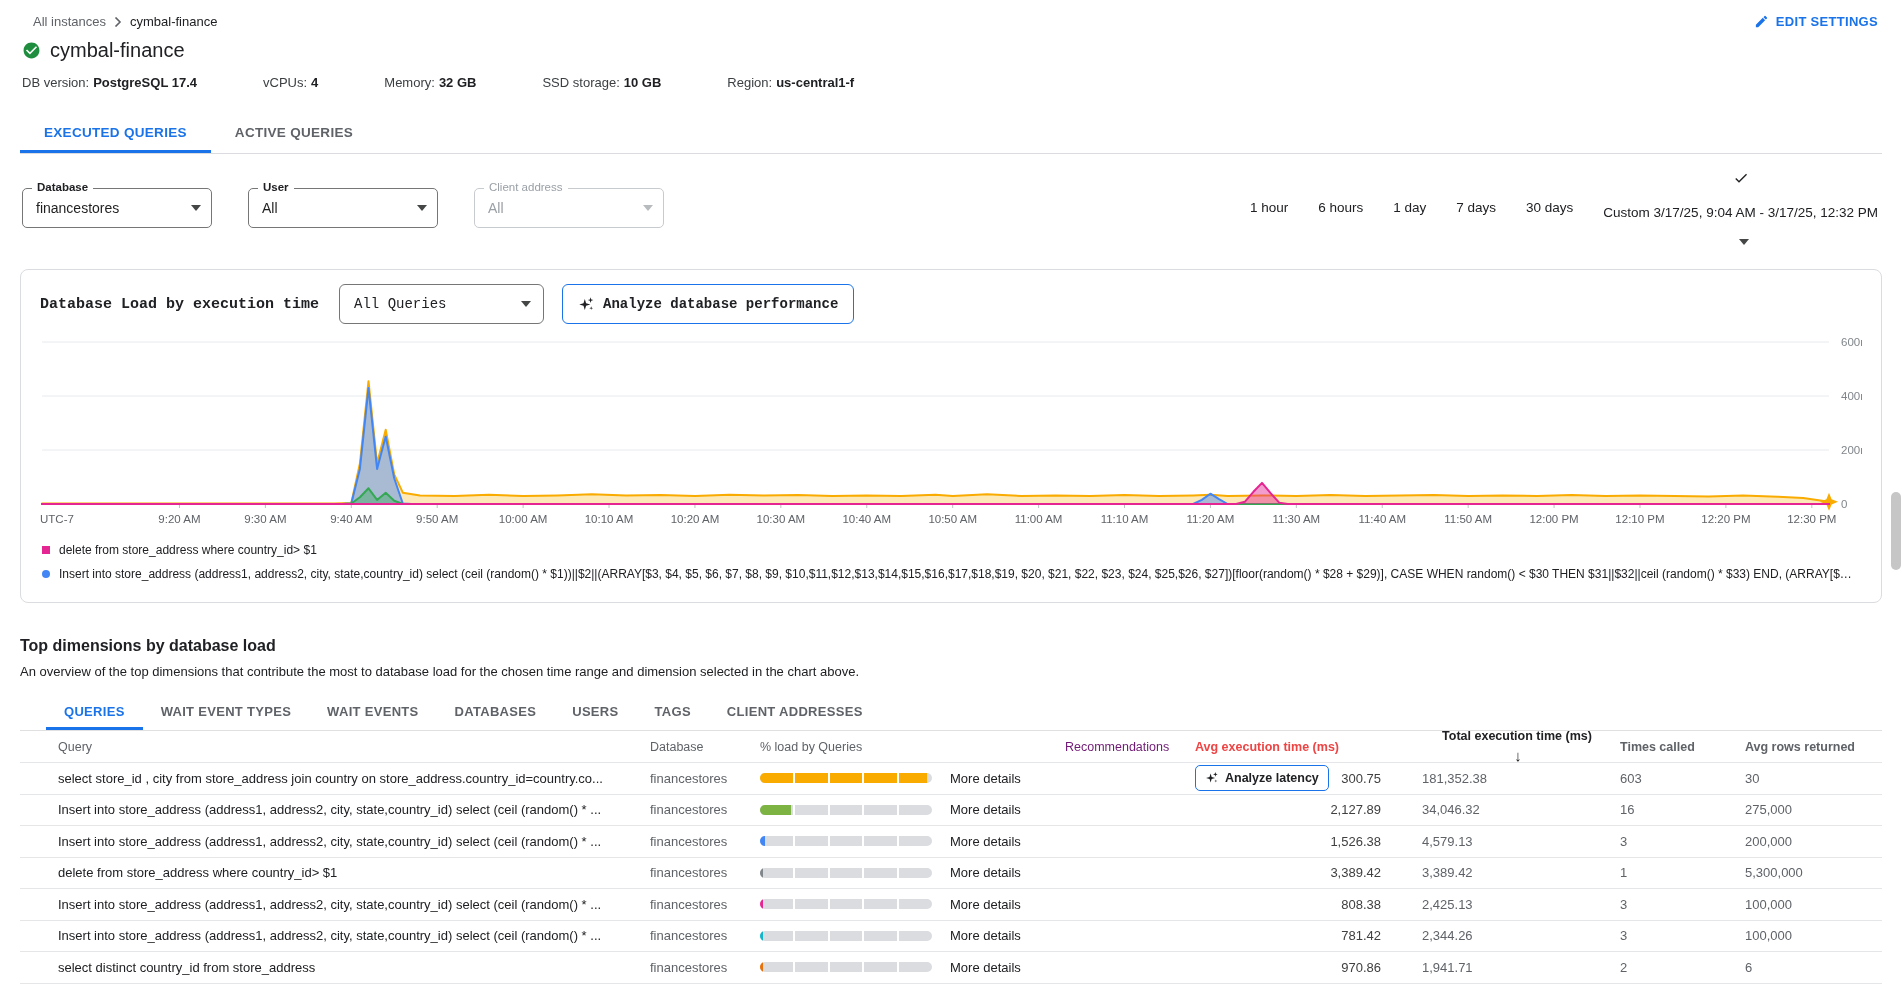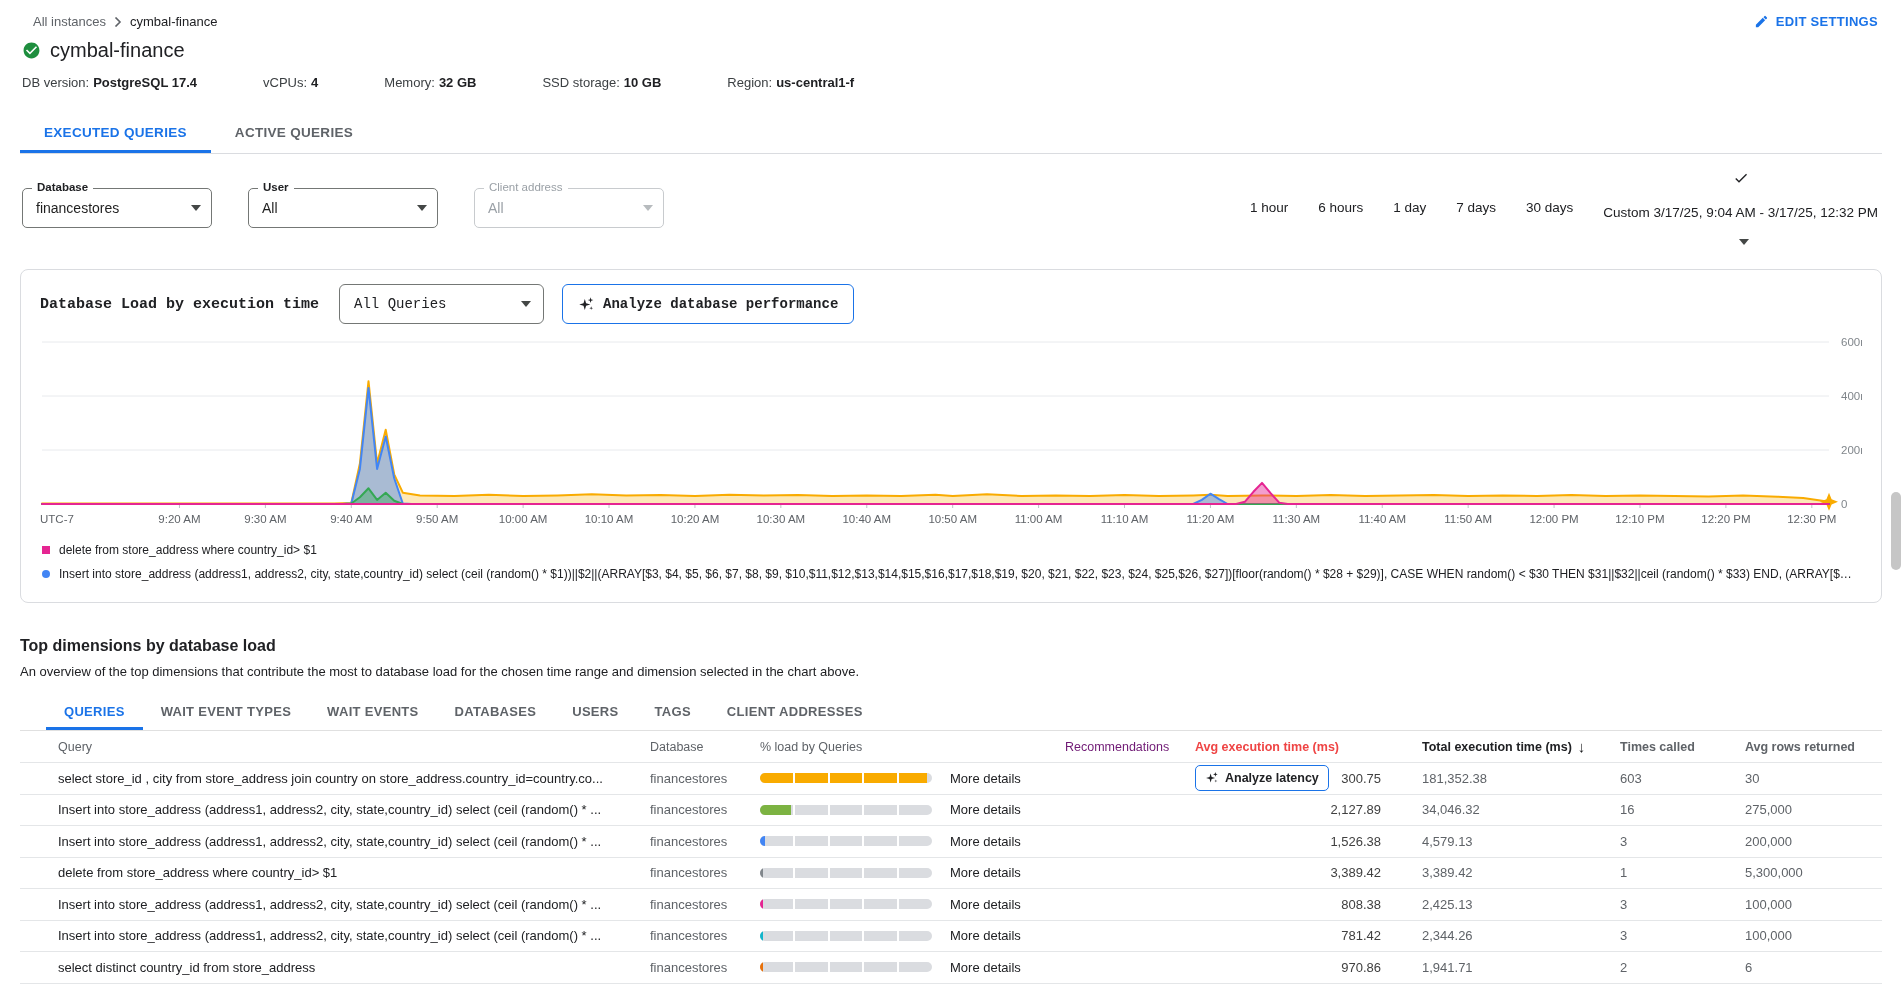--- a/index.html
+++ b/index.html
@@ -82,21 +82,21 @@
   .cell { white-space:nowrap; overflow:hidden; text-overflow:ellipsis; padding-right:8px; }
   .c-query { padding-left:38px; color:#202124; }
   .thead .c-query { color:#5f6368; }
   .c-db { color:#5f6368; }
   .c-more { color:#202124; font-weight:400; cursor:pointer; overflow:visible; }
   .h-muted { color:#701a75; }
   .h-dark { color:#ef4444; font-weight:700; display:flex; align-items:center; gap:4px; }
   .c-avg { display:flex; align-items:center; padding-right:14px; }
   .c-avg .val { margin-left:auto; color:#404040; }
   .c-total { padding-left:27px; color:#5f6368; }
-  .thead .c-total { color:#202124; }
+  .thead .c-total { color:#202124;flex-direction:column; }
   .c-times, .c-rows { color:#5f6368; }
   .sortarrow { font-size:15px; font-weight:700; color:#202124; margin-left:2px; }
 
   .loadbar { display:flex; gap:2px; width:172px; }
   .seg { position:relative; height:10px; flex:1; background:#dadce0; overflow:hidden; }
   .seg:first-child { border-radius:5px 0 0 5px; }
   .seg:last-child { border-radius:0 5px 5px 0; }
   .seg .fill { position:absolute; left:0; top:0; bottom:0; }
 
   .scroll-thumb { position:absolute; right:1px; top:492px; width:10px; height:78px;

